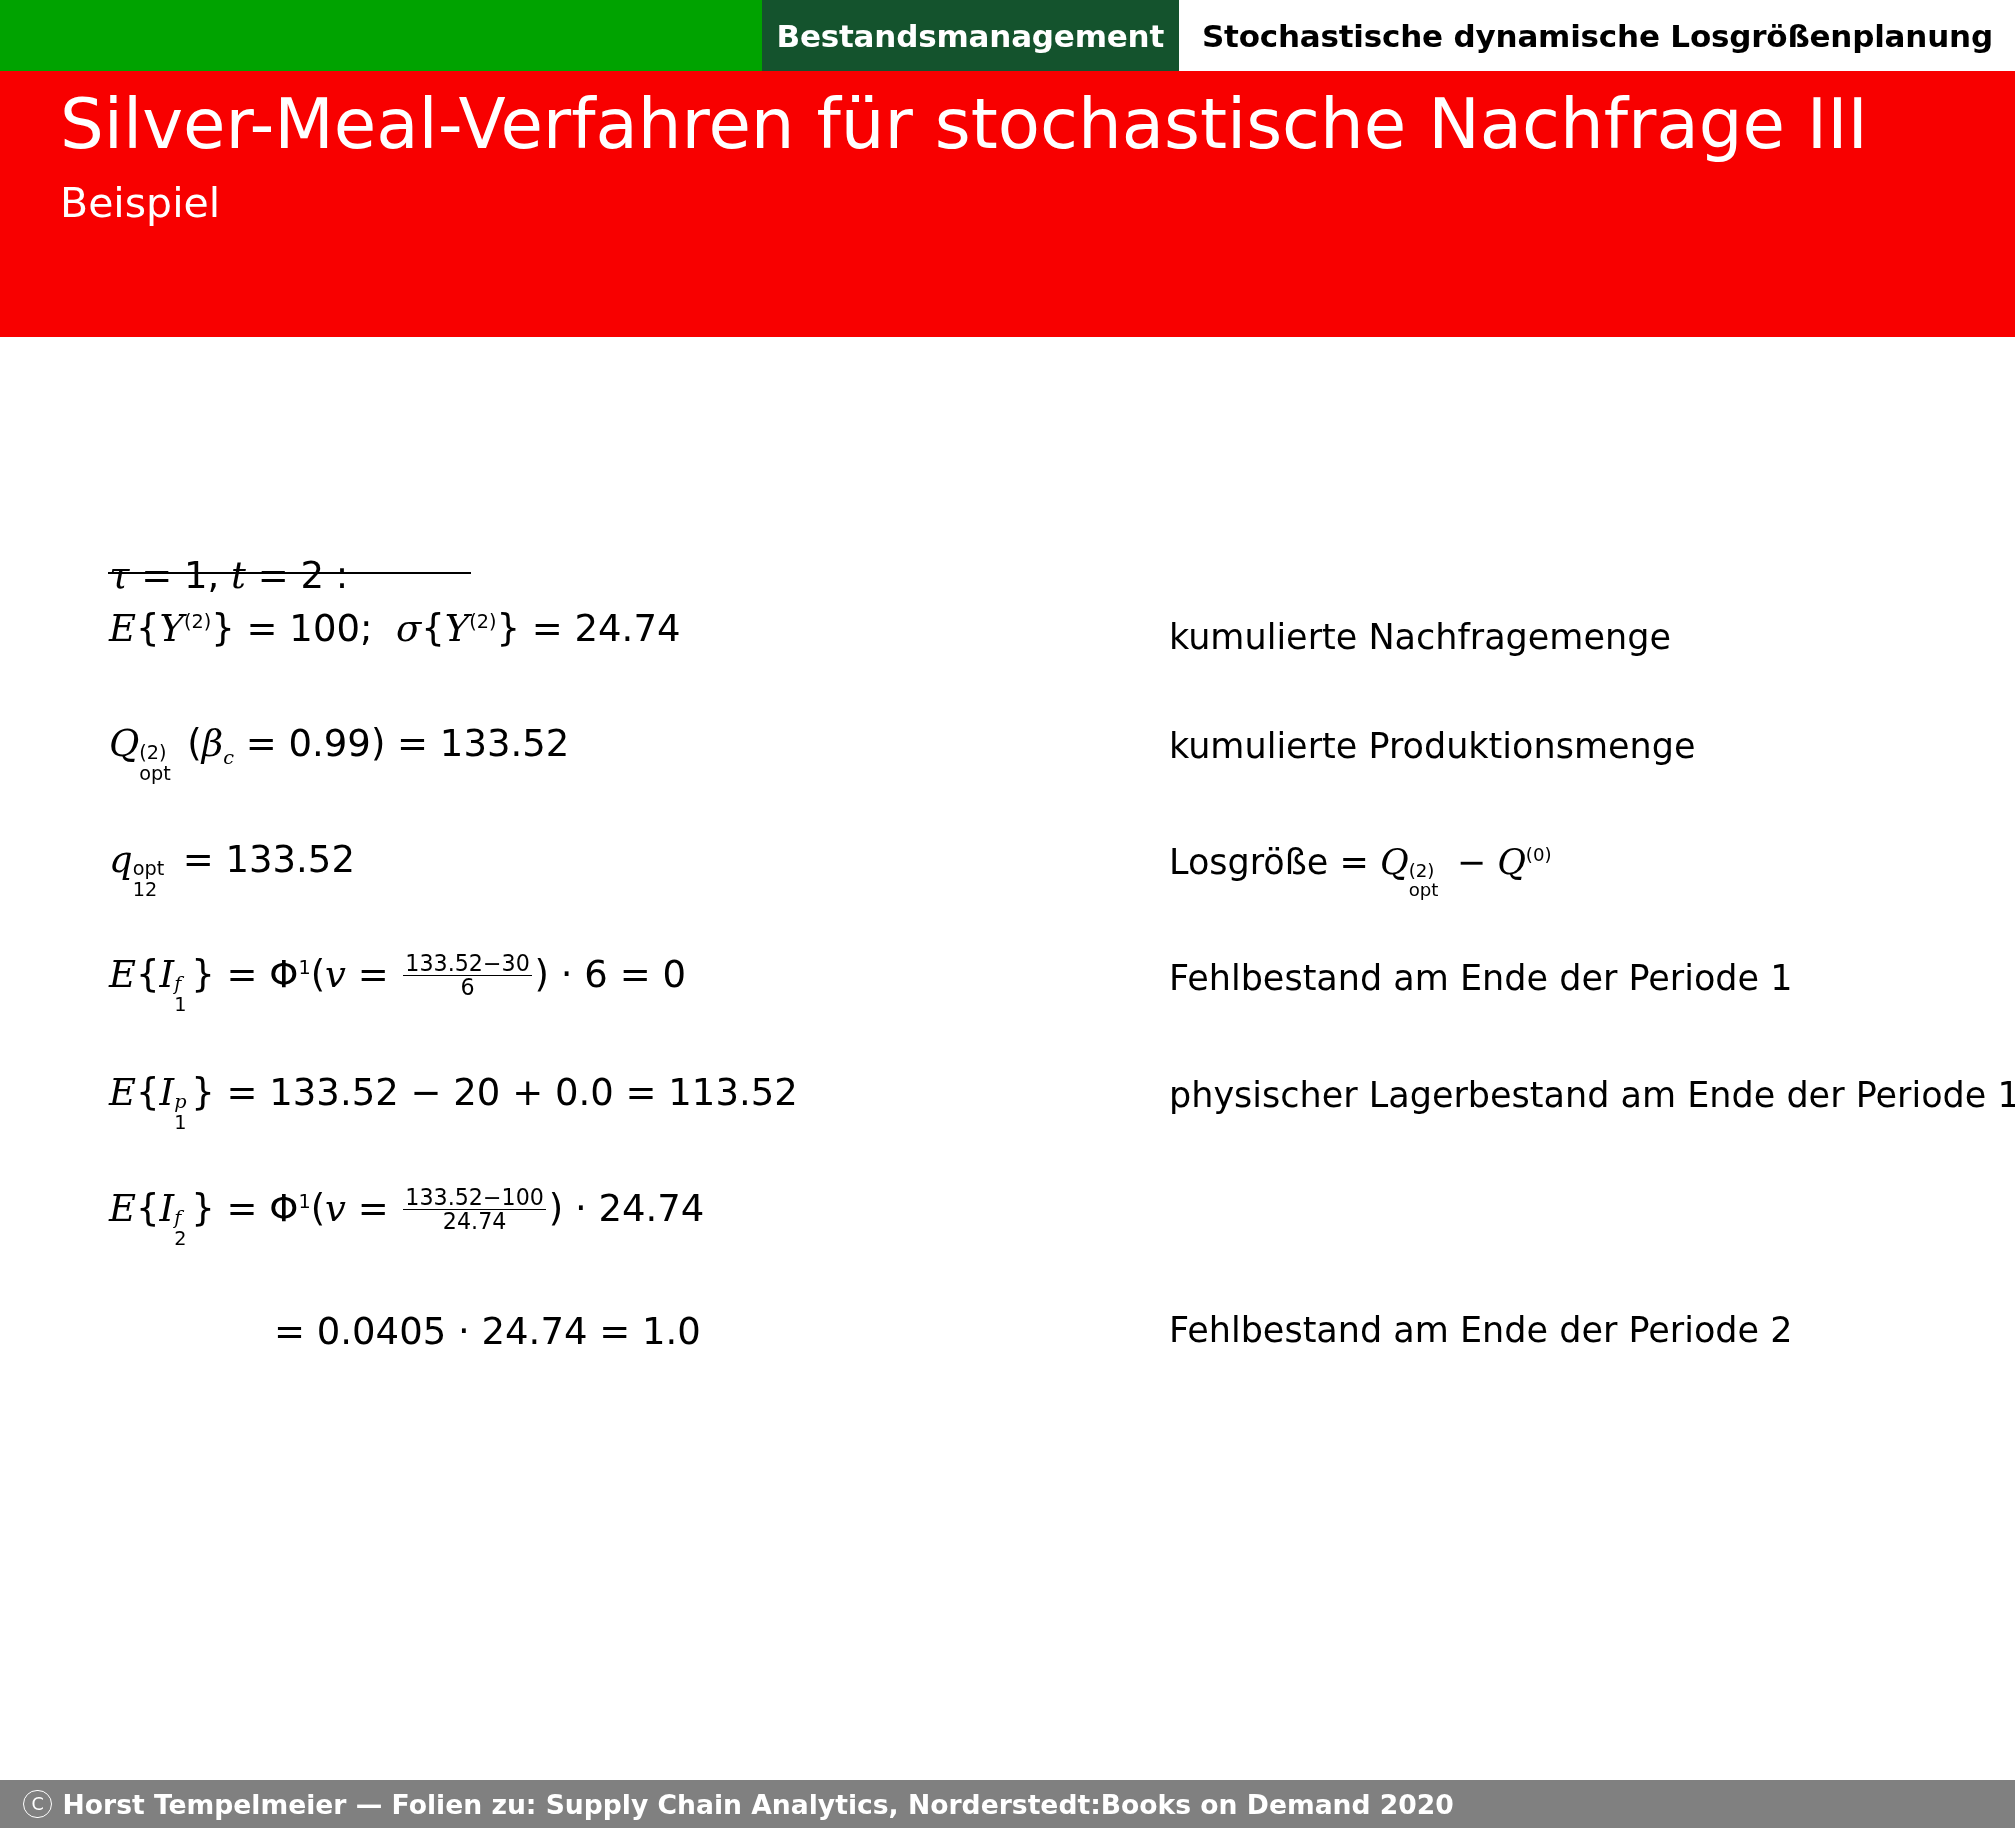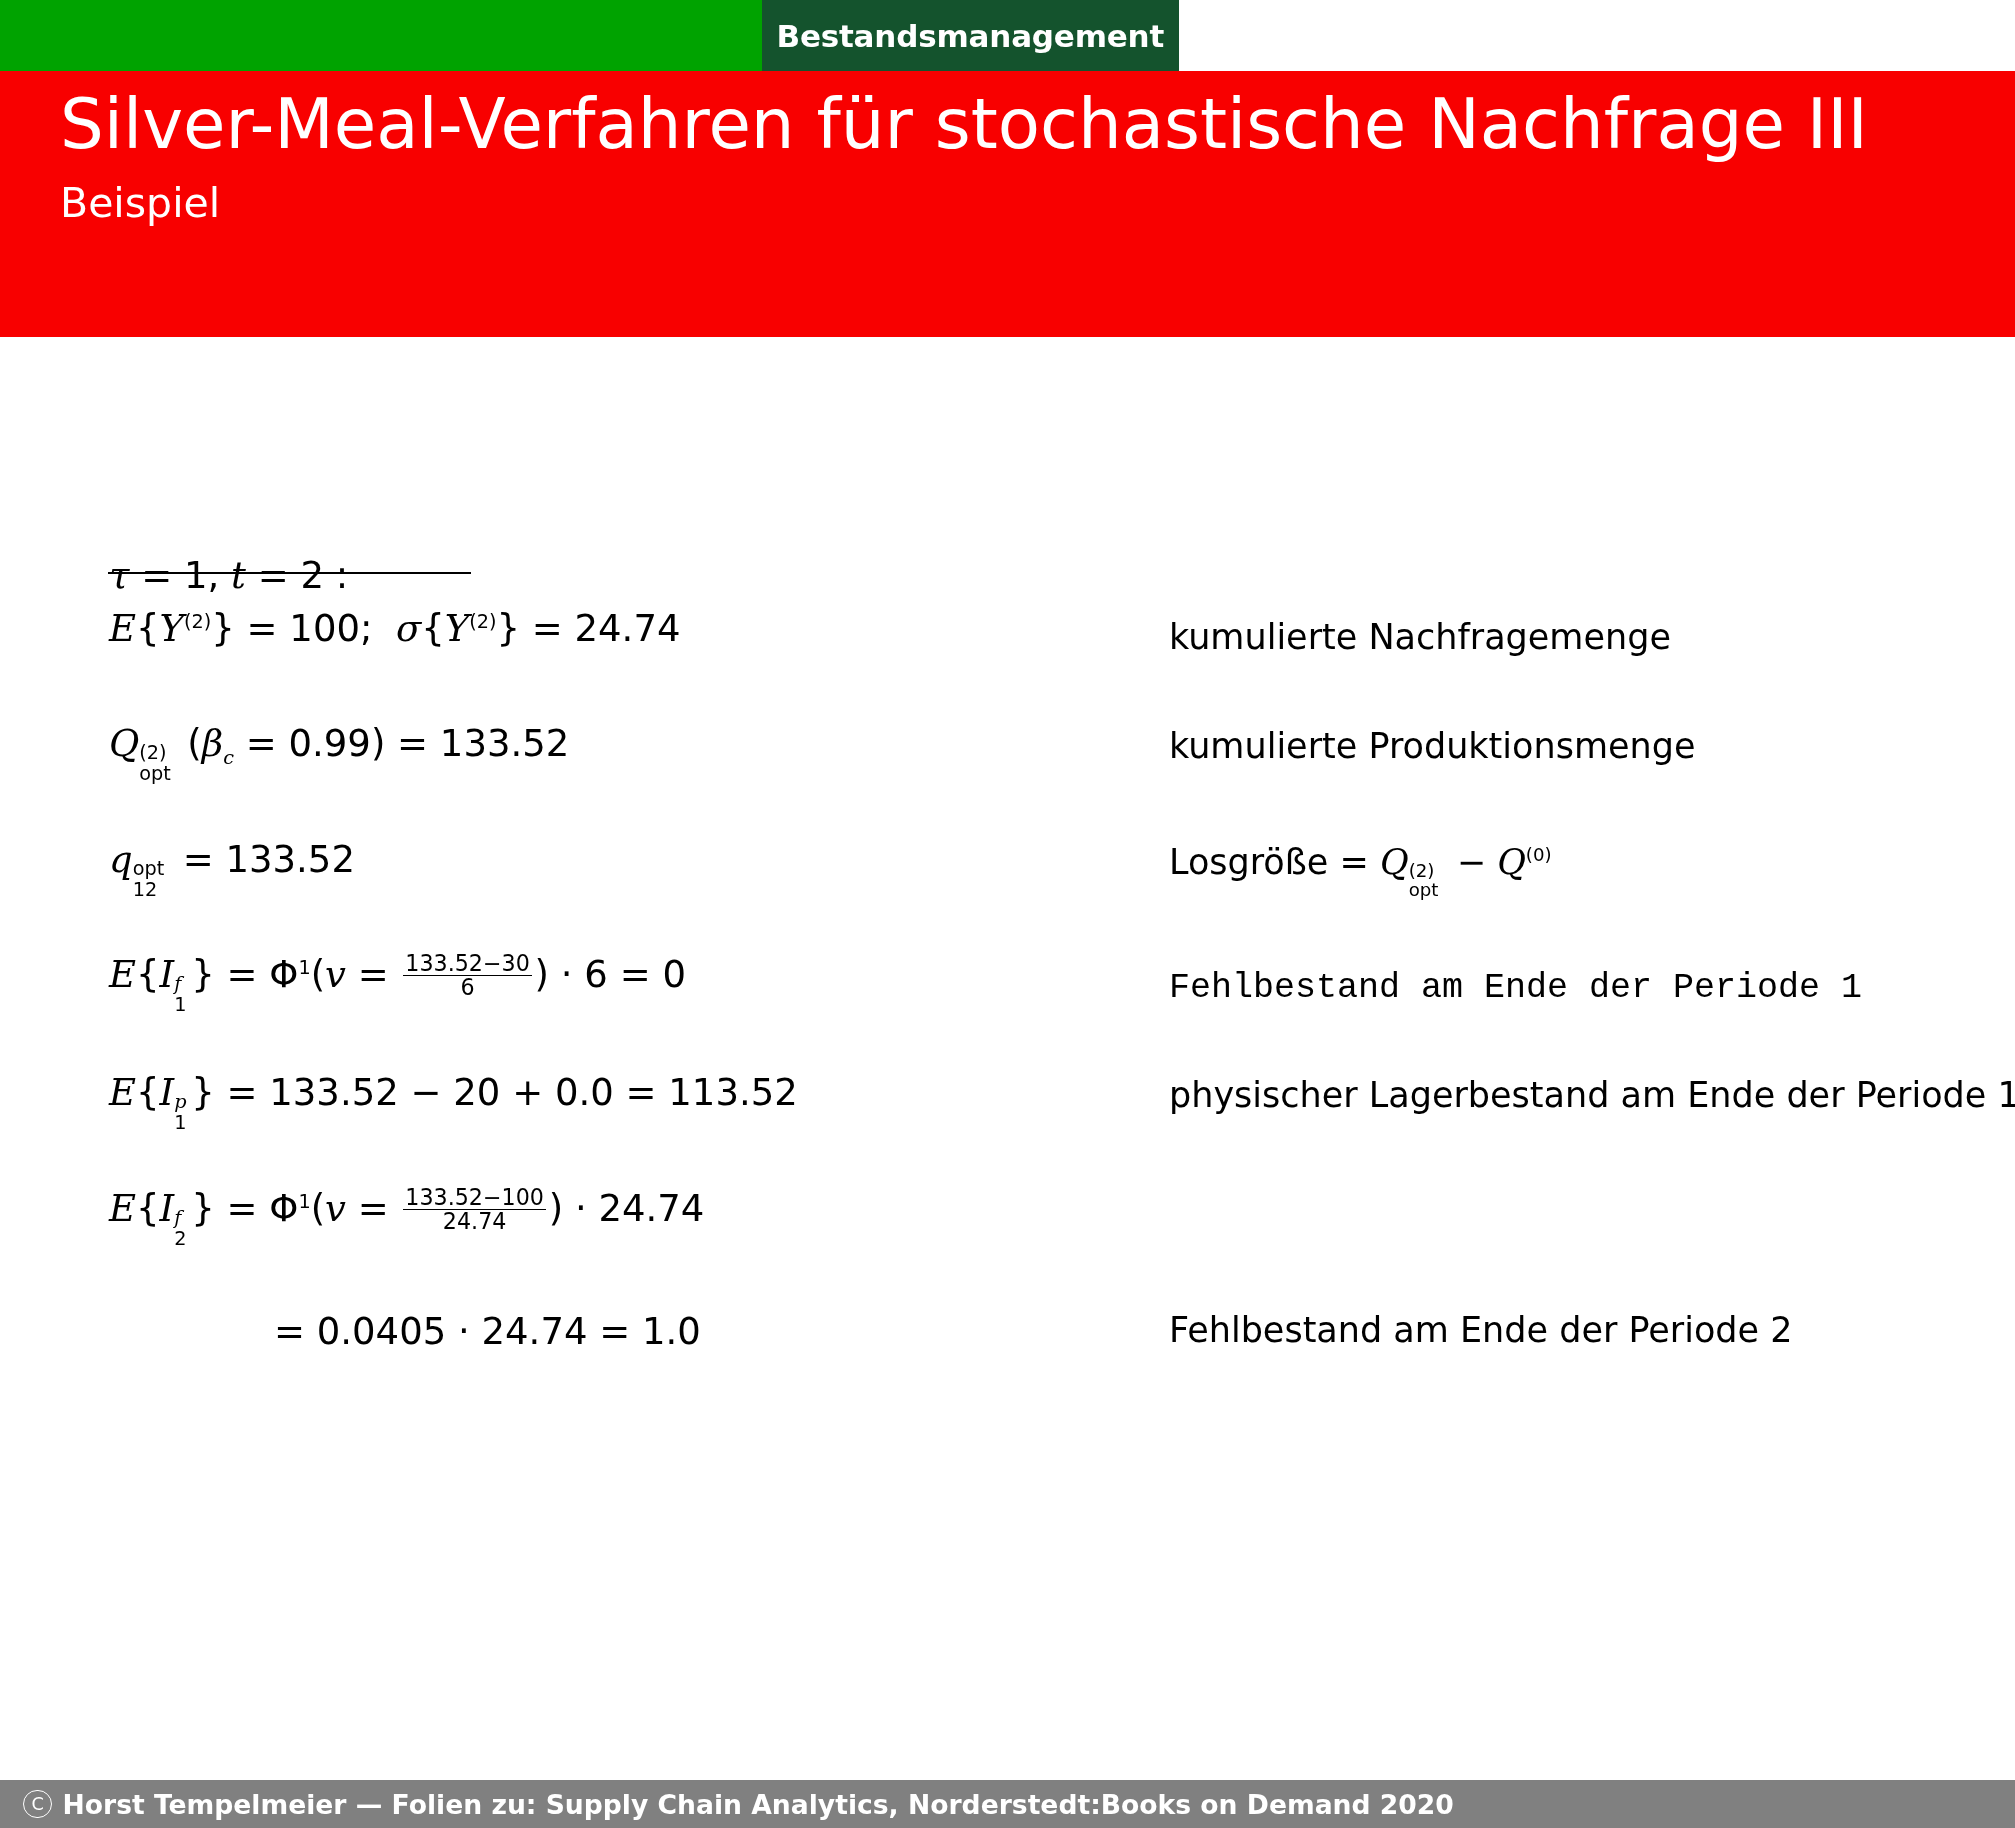--- a/index.html
+++ b/index.html
@@ -198,20 +198,23 @@
 </style>
 </head>
 <body>
 
 <div class="navbar">
   <div class="nav-left-pad"></div>
   <div class="nav-tab-active">
     <span>Bestandsmanagement</span>
   </div>
   <div class="nav-gap"></div>
+  <div class="nav-tab">
+    <span>Stochastische dynamische Losgrößenplanung</span>
+  </div>
   <div class="nav-right-pad"></div>
 </div>
 
 <div class="title-banner">
   <div class="title-main">Silver-Meal-Verfahren für stochastische Nachfrage III</div>
   <div class="title-sub">Beispiel</div>
 </div>
 
 <div class="content">
 
@@ -235,21 +238,21 @@
     <span class="mi">q</span><span class="subsup"><span class="sup mupright">opt</span><span class="sub">12</span></span><span style="display:inline-block;width:50px;"></span><span class="op">=</span> 133.52
   </div>
   <div class="textcol" style="top:322px;">
     Losgröße <span class="op">=</span> <span class="mi">Q</span><span class="subsup"><span class="sup">(2)</span><span class="sub mupright">opt</span></span><span style="display:inline-block;width:48px;"></span><span class="op">−</span> <span class="mi">Q</span><sup class="mini">(0)</sup>
   </div>
 
   <div class="mathcol" style="top:433px;">
     <span class="mi">E</span>{<span class="mi">I</span><span class="subsup"><span class="sup"><span class="mi">f</span></span><span class="sub">1</span></span><span style="display:inline-block;width:17px;"></span>} <span class="op">=</span> <span class="op">Φ</span><sup class="mini">1</sup>(<span class="mi">v</span> <span class="op">=</span>
     <span class="frac"><span class="num">133.52−30</span><span class="den">6</span></span>) <span class="op">·</span> 6 <span class="op">=</span> 0
   </div>
-  <div class="textcol" style="top:448px;font-family:Liberation Mono, monospace;">Fehlbestand am Ende der Periode 1</div>
+  <div class="textcol" style="top:438px;">Fehlbestand am Ende der Periode 1</div>
 
   <div class="mathcol" style="top:551px;">
     <span class="mi">E</span>{<span class="mi">I</span><span class="subsup"><span class="sup"><span class="mi">p</span></span><span class="sub">1</span></span><span style="display:inline-block;width:17px;"></span>} <span class="op">=</span> 133.52 <span class="op">−</span> 20 <span class="op">+</span> 0.0 <span class="op">=</span> 113.52
   </div>
   <div class="textcol" style="top:555px;">physischer Lagerbestand am Ende der Periode 1</div>
 
   <div class="mathcol" style="top:667px;">
     <span class="mi">E</span>{<span class="mi">I</span><span class="subsup"><span class="sup"><span class="mi">f</span></span><span class="sub">2</span></span><span style="display:inline-block;width:17px;"></span>} <span class="op">=</span> <span class="op">Φ</span><sup class="mini">1</sup>(<span class="mi">v</span> <span class="op">=</span>
     <span class="frac"><span class="num">133.52−100</span><span class="den">24.74</span></span>) <span class="op">·</span> 24.74
   </div>

